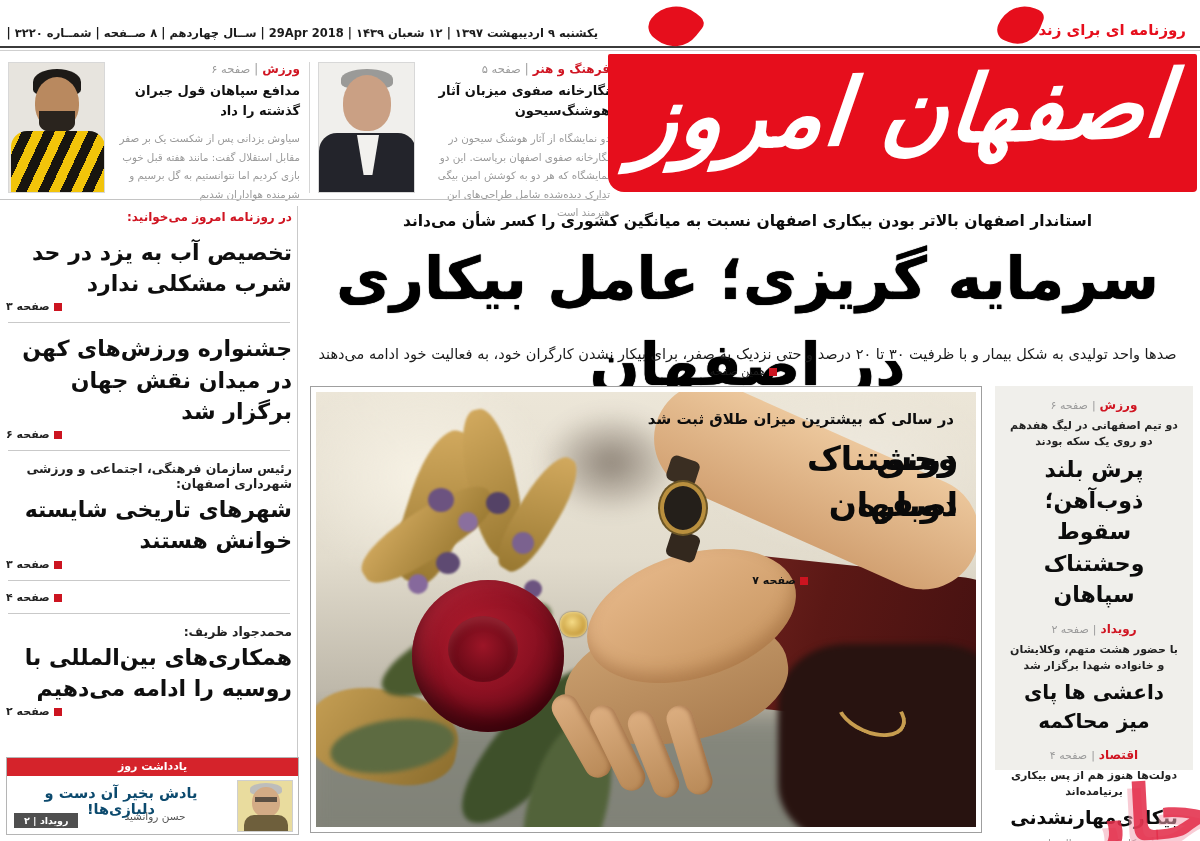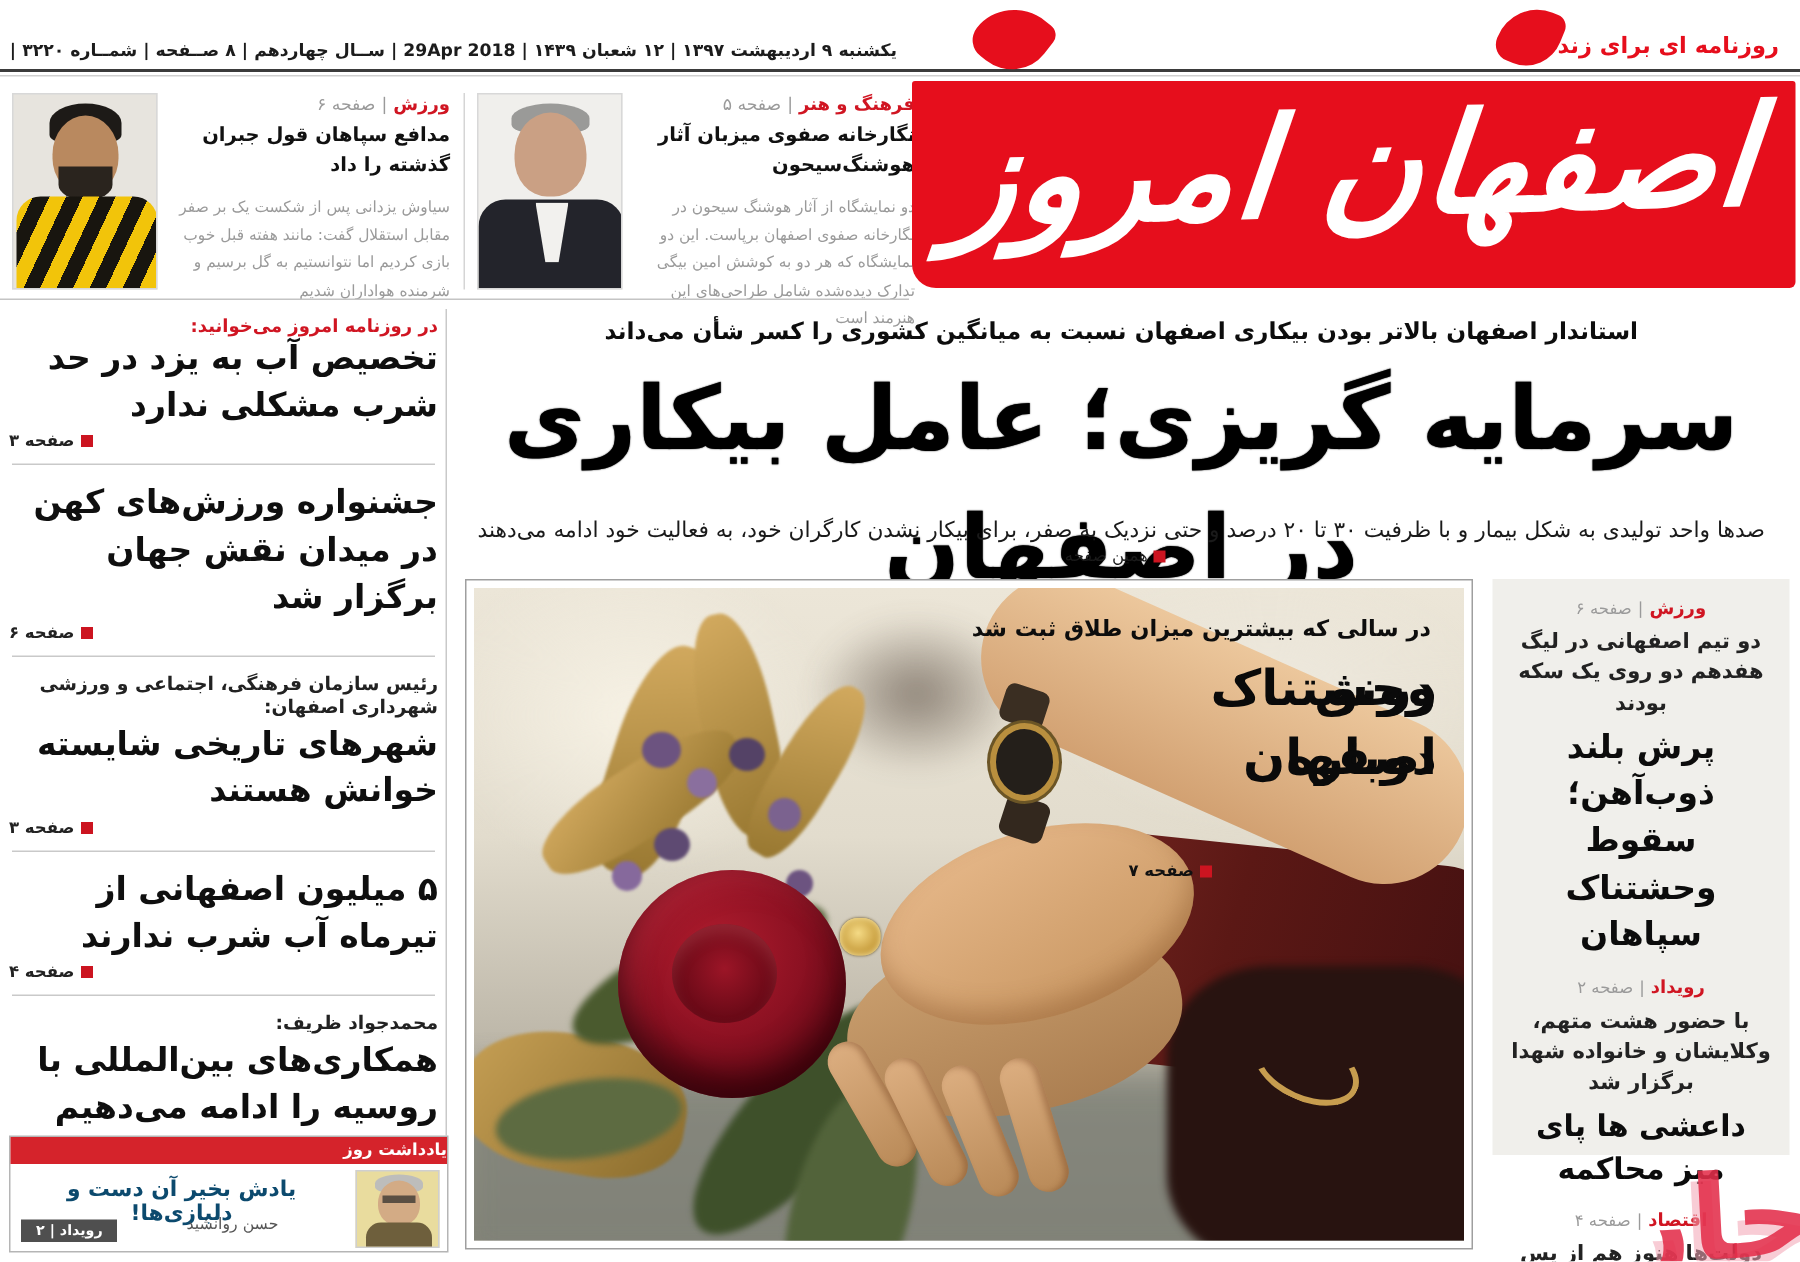--- a/index.html
+++ b/index.html
@@ -41,30 +41,30 @@
   .cat-red { color:#d01522; font-weight:bold; font-size:12px; }
   .cat-sep { margin:0 4px; color:#9a9a9a; }
   .teaser-title { font-size:13px; font-weight:bold; line-height:1.55; color:#111; }
   .teaser-body { margin-top:8px; font-size:10.3px; line-height:1.8; color:#9a9a9a; text-align:right; }
   .teaser-vline { position:absolute; left:309px; top:62px; width:1px; height:131px; background:#d5d5d5; }
   .teaser-hline { position:absolute; left:0; top:199px; width:606px; height:1px; background:#c4c4c4; }
 
   
   .col-vline { position:absolute; left:297px; top:206px; width:1px; height:629px; background:#c9c9c9; }
   .left-col { position:absolute; left:6px; top:210px; width:286px; }
-  .lc-header { color:#d01522; font-size:12px; font-weight:bold; }
+  .lc-header { color:#d01522; font-size:12px; font-weight:bold; margin-bottom:13px; }
   .lc-kicker { font-size:12.5px; font-weight:bold; color:#222; margin-bottom:3px; }
   .lc-title { font-size:22px; font-weight:bold; line-height:1.42; color:#0f0f0f; }
   .marker-row { text-align:left; margin-top:1px; font-size:11px; font-weight:bold; color:#222; }
   .sq { display:inline-block; width:8px; height:8px; background:#cc1420; margin-left:4px; vertical-align:middle; }
   .lc-div { border-bottom:1px solid #c9c9c9; margin:9px 2px 10px 2px; }
 
   
   .note-box { position:absolute; left:6px; top:757px; width:293px; height:78px; border:1px solid #b5b5b5; background:#fff; }
-  .note-head { height:18px; background:#d5232b; color:#fff; font-size:11px; font-weight:bold; line-height:18px; }
+  .note-head { height:18px; background:#d5232b; color:#fff; font-size:11px; font-weight:bold; text-align:center; line-height:18px; }
   .note-photo { position:absolute; right:5px; top:22px; width:56px; height:52px; background:#e9dc9e; border:1px solid #cfcfcf; overflow:hidden; }
   .note-photo .head-shape { left:14px; top:6px; width:28px; height:30px; background:#d3ab85; }
   .note-photo .hair { position:absolute; left:12px; top:2px; width:32px; height:12px; border-radius:50% 50% 30% 30%; background:#bdbdbb; }
   .note-photo .glasses { position:absolute; left:17px; top:16px; width:22px; height:5px; background:#5b4f43; }
   .note-photo .coat { position:absolute; left:6px; top:34px; width:44px; height:18px; border-radius:10px 10px 0 0; background:#6e5f3c; }
   .note-title { position:absolute; right:68px; top:27px; width:218px; font-size:14.5px; font-weight:bold; color:#0c4a6e; text-align:center; }
   .note-author { position:absolute; right:68px; top:52px; width:150px; font-size:10.5px; color:#555; text-align:center; }
   .note-tag { position:absolute; left:7px; bottom:6px; background:#4f4f4f; color:#fff; font-size:9.5px; font-weight:bold; padding:2px 10px;margin-top:26px; }
 
   
@@ -117,21 +117,21 @@
   .p-strap1 { left:352px; top:66px; width:30px; height:26px; background:#3a2e22; transform:rotate(18deg); border-radius:6px; }
   .p-strap2 { left:352px; top:140px; width:30px; height:28px; background:#33281e; transform:rotate(18deg); border-radius:6px; }
   .p-brace { left:518px; top:298px; width:74px; height:44px; border:4px solid #c79d4f; border-top-color:transparent; border-left-color:transparent; border-radius:50%; transform:rotate(24deg); }
   .photo-kicker { top:18px; right:22px; font-size:15px; font-weight:bold; color:#0d0d0d; z-index:10; }
   .photo-title { top:44px; right:18px; text-align:right; font-size:33px; font-weight:bold; color:#0a0a0a; line-height:1.38; z-index:10; }
   .photo-marker { top:182px; right:168px; font-size:11px; font-weight:bold; color:#111; z-index:10; white-space:nowrap; }
 
   
   .right-col { position:absolute; left:995px; top:386px; width:198px; height:384px; background:#f0efeb; padding:12px 10px 10px 10px; text-align:center; }
   .rc-cat { font-size:11px; color:#9a9a9a; margin-bottom:6px; }
-  .rc-kicker { font-size:14px; font-weight:bold; color:#222; line-height:1.45; margin-bottom:4px; }
+  .rc-kicker { font-size:11px; font-weight:bold; color:#222; line-height:1.45; margin-bottom:4px; }
   .rc-title1 { font-size:22px; font-weight:bold; color:#0c0c0c; line-height:1.42; margin-bottom:12px; }
   .rc-title2 { font-size:20px; font-weight:bold; color:#0c0c0c; line-height:1.45; margin-bottom:12px; }
   .rc-title3 { font-size:19px; font-weight:bold; color:#0c0c0c; line-height:1.4; margin-bottom:5px; }
   .rc-body { font-size:10.5px; color:#9a9a9a; line-height:1.65; text-align:center; }
 
   
   .watermark { position:absolute; left:1082px; top:768px; font-size:78px; font-weight:bold; color:rgba(226,46,74,.88); transform:rotate(-3deg); z-index:20; text-shadow:-5px 7px 0 rgba(243,163,178,.55); letter-spacing:4px; }
 </style>
 </head>
 <body>
@@ -199,21 +199,20 @@
     <div class="lc-div"></div>
 
     <div>
       <div class="lc-kicker">رئیس سازمان فرهنگی، اجتماعی و ورزشی شهرداری اصفهان:</div>
       <div class="lc-title">شهرهای تاریخی شایسته خوانش هستند</div>
       <div class="marker-row"><span class="sq"></span><span>صفحه ۳</span></div>
     </div>
     <div class="lc-div"></div>
 
     <div>
-      <div class="lc-title">۵ میلیون اصفهانی از تیرماه آب شرب ندارند</div>
       <div class="marker-row"><span class="sq"></span><span>صفحه ۴</span></div>
     </div>
     <div class="lc-div"></div>
 
     <div>
       <div class="lc-kicker">محمدجواد ظریف:</div>
       <div class="lc-title">همکاری‌های بین‌المللی با روسیه را ادامه می‌دهیم</div>
       <div class="marker-row"><span class="sq"></span><span>صفحه ۲</span></div>
     </div>
   </div>

